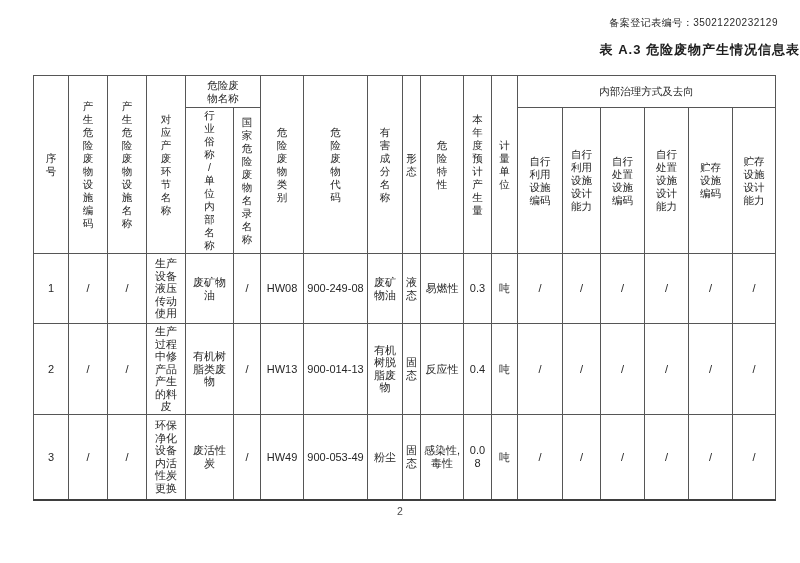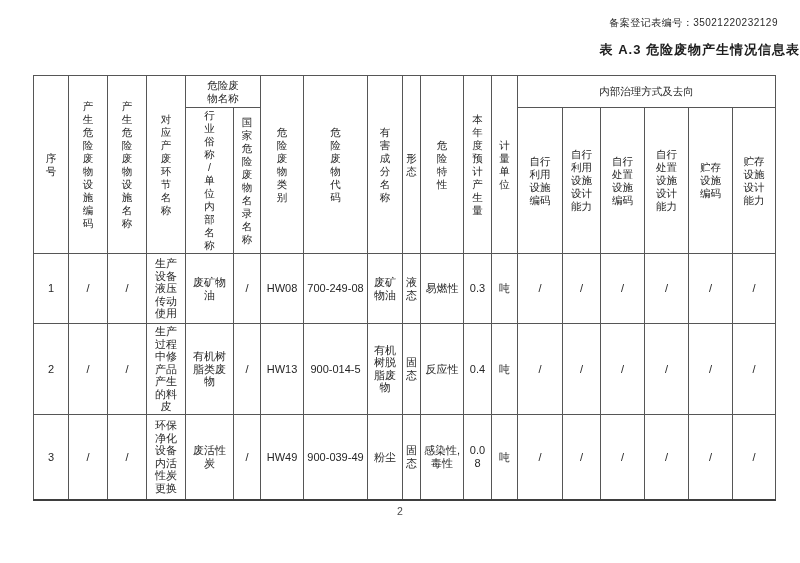--- a/index.html
+++ b/index.html
@@ -200,21 +200,21 @@
       <td>/</td>
       <td>生产
 设备
 液压
 传动
 使用</td>
       <td>废矿物
 油</td>
       <td>/</td>
       <td>HW08</td>
-      <td>700-249-08</td>
+      <td>900-249-08</td>
       <td>废矿
 物油</td>
       <td>液
 态</td>
       <td>易燃性</td>
       <td>0.3</td>
       <td>吨</td>
       <td>/</td>
       <td>/</td>
       <td>/</td>
@@ -231,21 +231,21 @@
 中修
 产品
 产生
 的料
 皮</td>
       <td>有机树
 脂类废
 物</td>
       <td>/</td>
       <td>HW13</td>
-      <td>900-014-5</td>
+      <td>900-014-13</td>
       <td>有机
 树脱
 脂废
 物</td>
       <td>固
 态</td>
       <td>反应性</td>
       <td>0.4</td>
       <td>吨</td>
       <td>/</td>
@@ -262,21 +262,21 @@
       <td>环保
 净化
 设备
 内活
 性炭
 更换</td>
       <td>废活性
 炭</td>
       <td>/</td>
       <td>HW49</td>
-      <td>900-039-49</td>
+      <td>900-053-49</td>
       <td>粉尘</td>
       <td>固
 态</td>
       <td>感染性,
 毒性</td>
       <td>0.0
 8</td>
       <td>吨</td>
       <td>/</td>
       <td>/</td>

